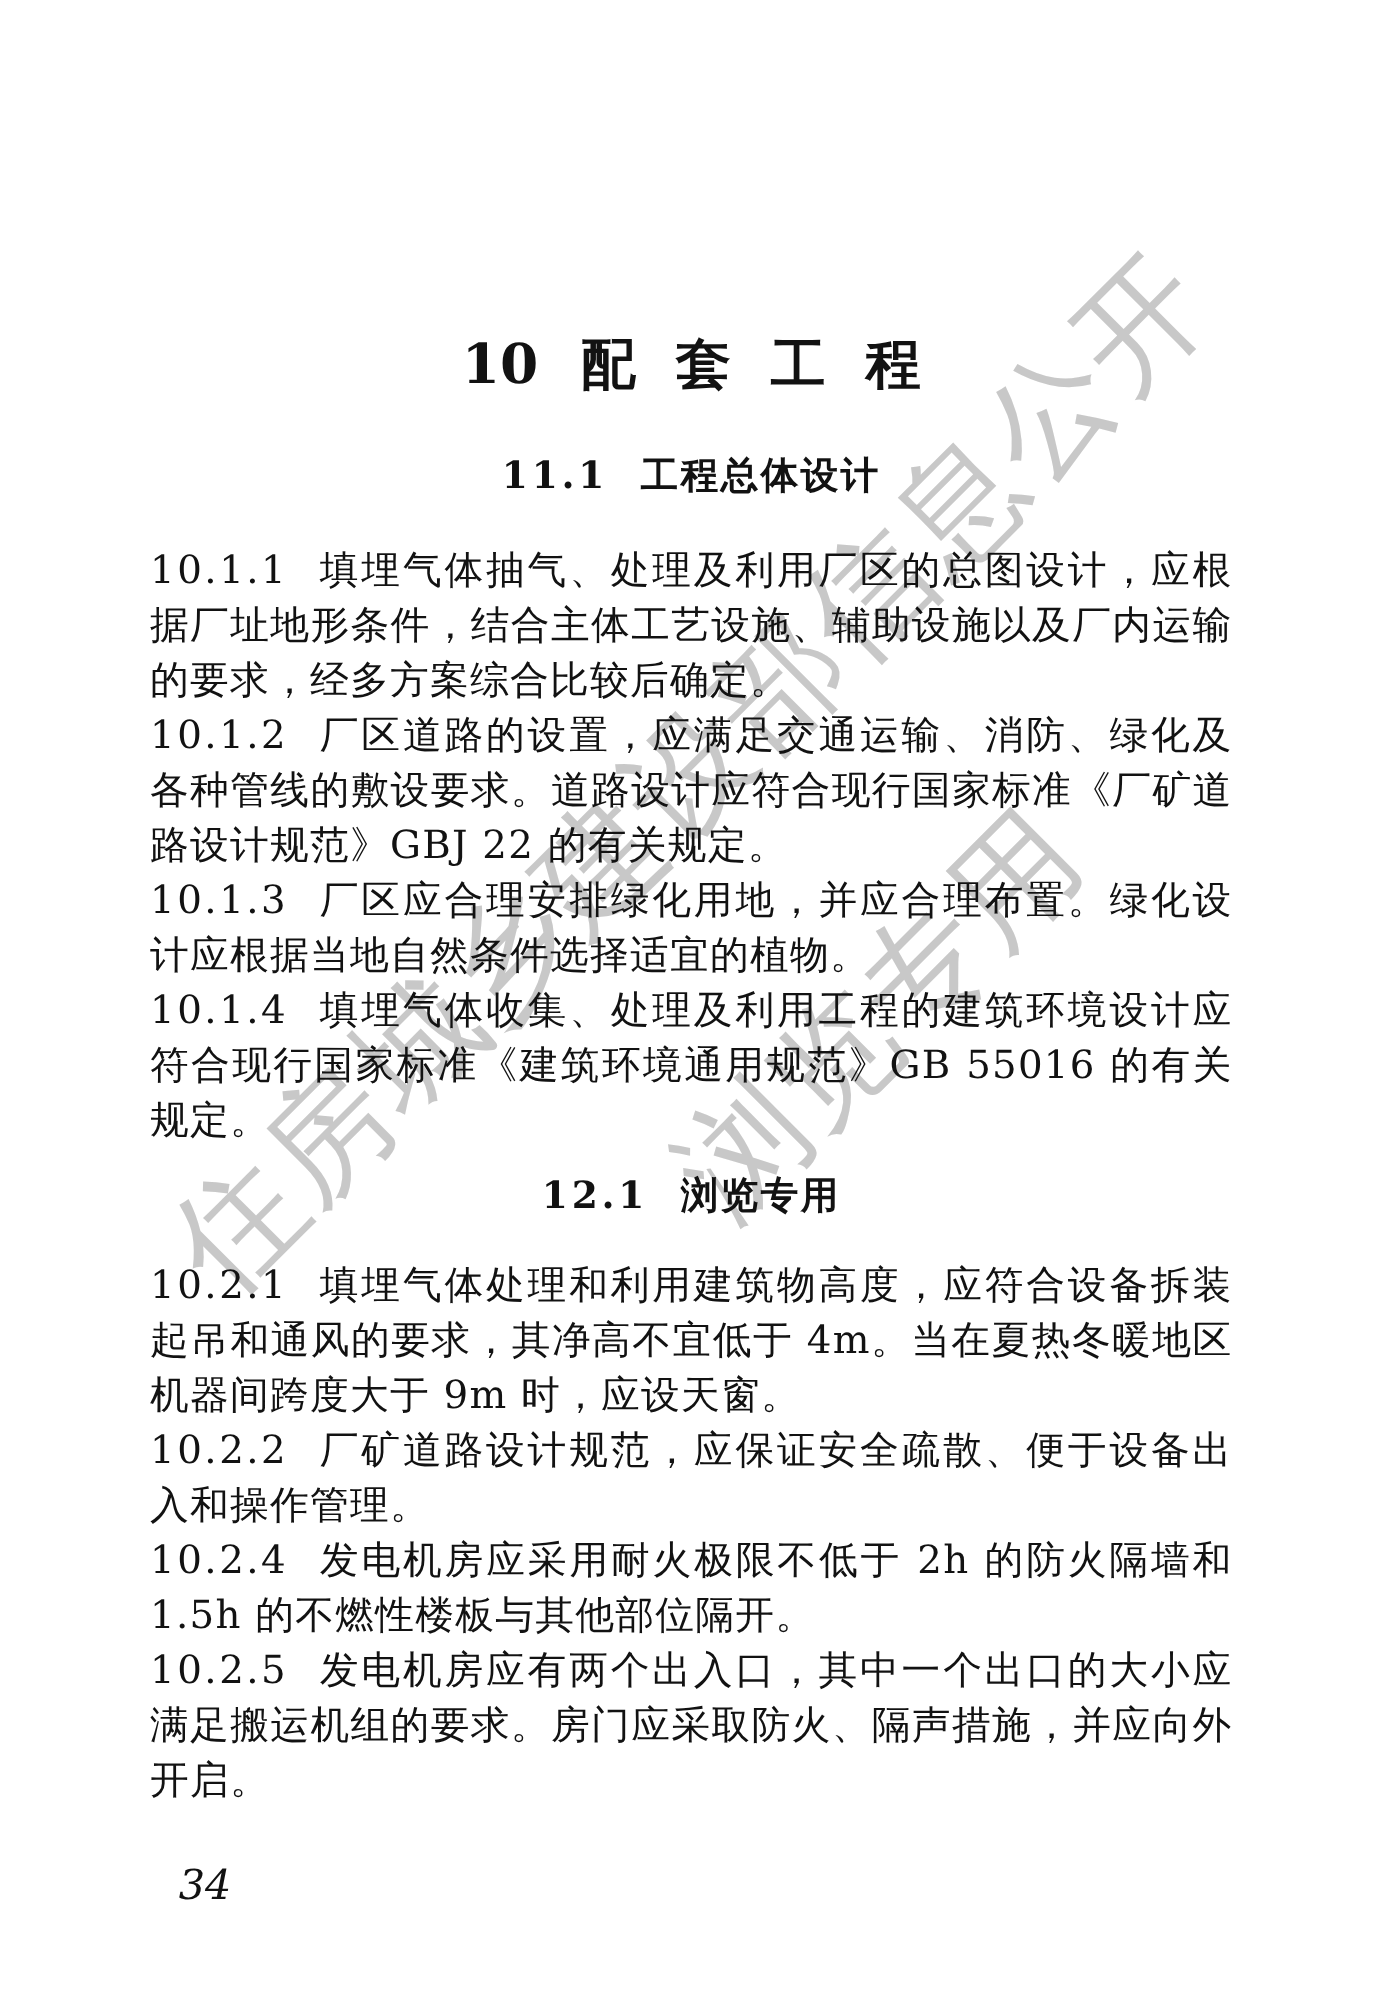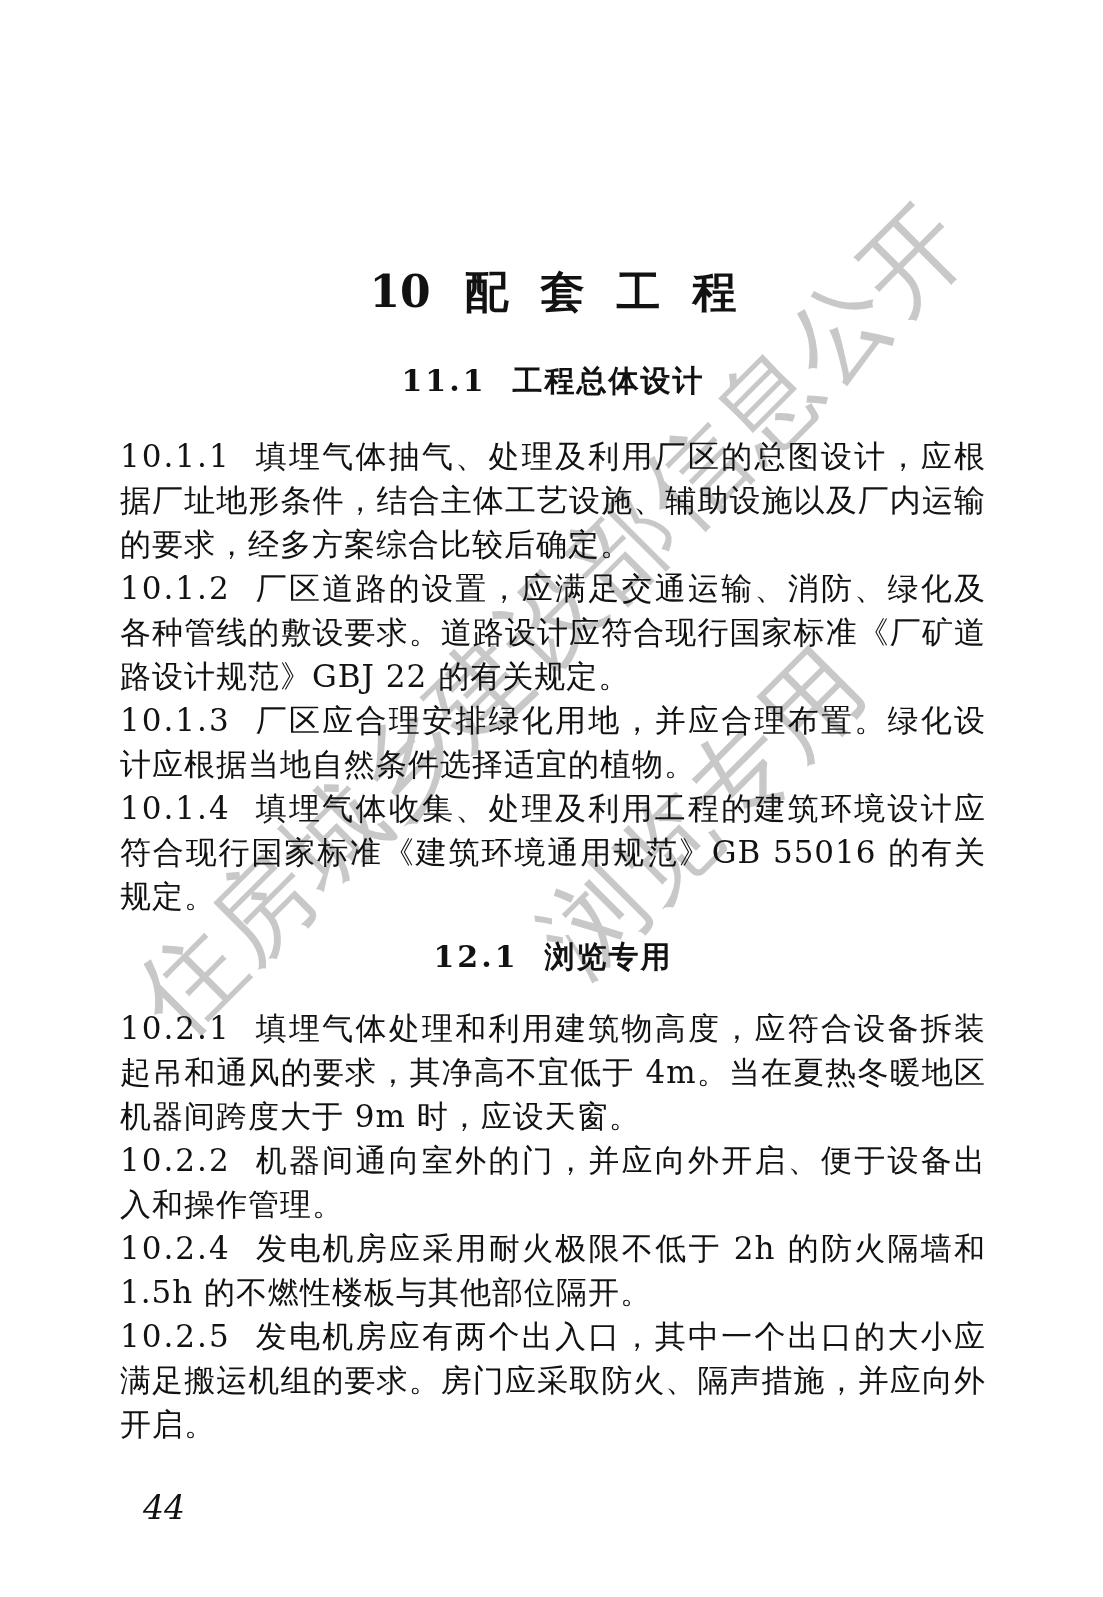--- a/index.html
+++ b/index.html
@@ -93,22 +93,22 @@
       <p class="clause"><span class="clause-num">10.1.3</span><span class="clause-text">厂区应合理安排绿化用地，并应合理布置。绿化设计应根据当地自然条件选择适宜的植物。</span></p>
       <p class="clause"><span class="clause-num">10.1.4</span><span class="clause-text">填埋气体收集、处理及利用工程的建筑环境设计应符合现行国家标准《建筑环境通用规范》GB 55016 的有关规定。</span></p>
     </div>
 
     <h2 class="section-heading second">
       <span class="sec-num">12.1</span><span class="sec-title">浏览专用</span>
     </h2>
 
     <div class="clauses second">
       <p class="clause"><span class="clause-num">10.2.1</span><span class="clause-text">填埋气体处理和利用建筑物高度，应符合设备拆装起吊和通风的要求，其净高不宜低于 4m。当在夏热冬暖地区机器间跨度大于 9m 时，应设天窗。</span></p>
-      <p class="clause"><span class="clause-num">10.2.2</span><span class="clause-text">机器间通向室外的门，并应向外开启、便于设备出入和操作管理。</span></p>
+      <p class="clause"><span class="clause-num">10.2.2</span><span class="clause-text">厂矿道路设计规范，应保证安全疏散、便于设备出入和操作管理。</span></p>
       <p class="clause"><span class="clause-num">10.2.4</span><span class="clause-text">发电机房应采用耐火极限不低于 2h 的防火隔墙和 1.5h 的不燃性楼板与其他部位隔开。</span></p>
       <p class="clause"><span class="clause-num">10.2.5</span><span class="clause-text">发电机房应有两个出入口，其中一个出口的大小应满足搬运机组的要求。房门应采取防火、隔声措施，并应向外开启。</span></p>
     </div>
 
   </div>
 
-  <div class="page-number">44</div>
+  <div class="page-number">34</div>
 
 </div>
 
 </body></html>

